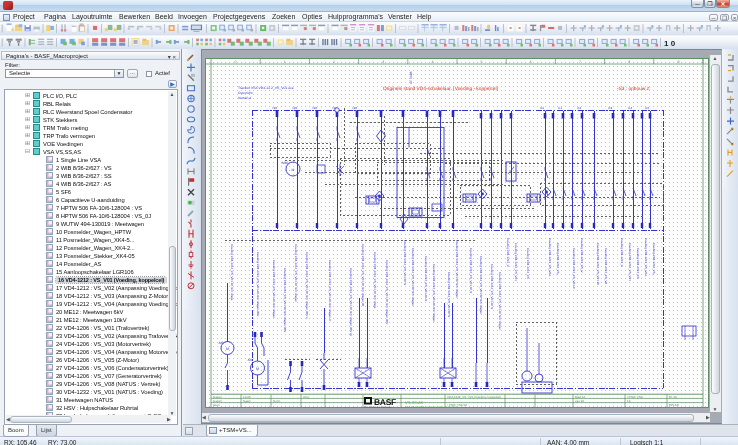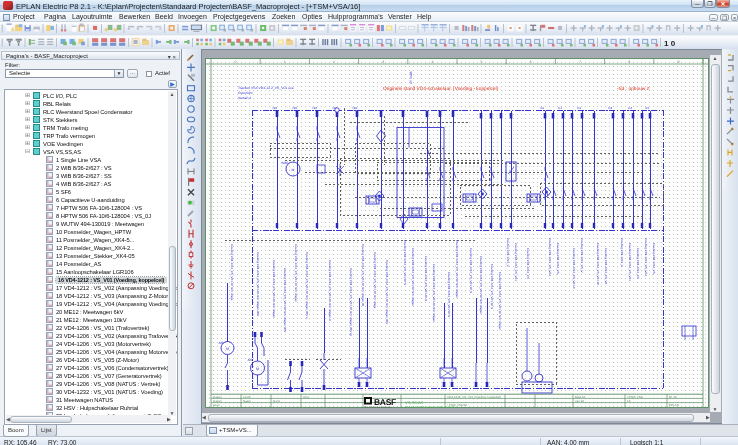--- a/index.html
+++ b/index.html
@@ -62,21 +62,20 @@
           <stop offset="1" stop-color="#d6e0ee"></stop>
         </linearGradient>
 <linearGradient id="vbg" x1="0" y1="0" x2="1" y2="0">
           <stop offset="0" stop-color="#f2f5fa"></stop>
           <stop offset="1" stop-color="#d8e1ee"></stop>
         </linearGradient>
 </defs>
     </svg>
     <div id="title">
       <div class="ico"></div>
-      <span class="t">EPLAN Electric P8 2.1 - K:\Eplan\Projecten\Standaard Projecten\BASF_Macroproject - [+TSM+VSA/16]</span>
     </div>
     <div class="wbtn" style="left:691px;width:13px">
       <div class="wg">─</div>
     </div>
     <div class="wbtn" style="left:704px;width:12px">
       <div class="wg">❐</div>
     </div>
     <div class="wbtn" id="bclose" style="left:716px;width:14px">
       <div class="wg">✕</div>
     </div>

